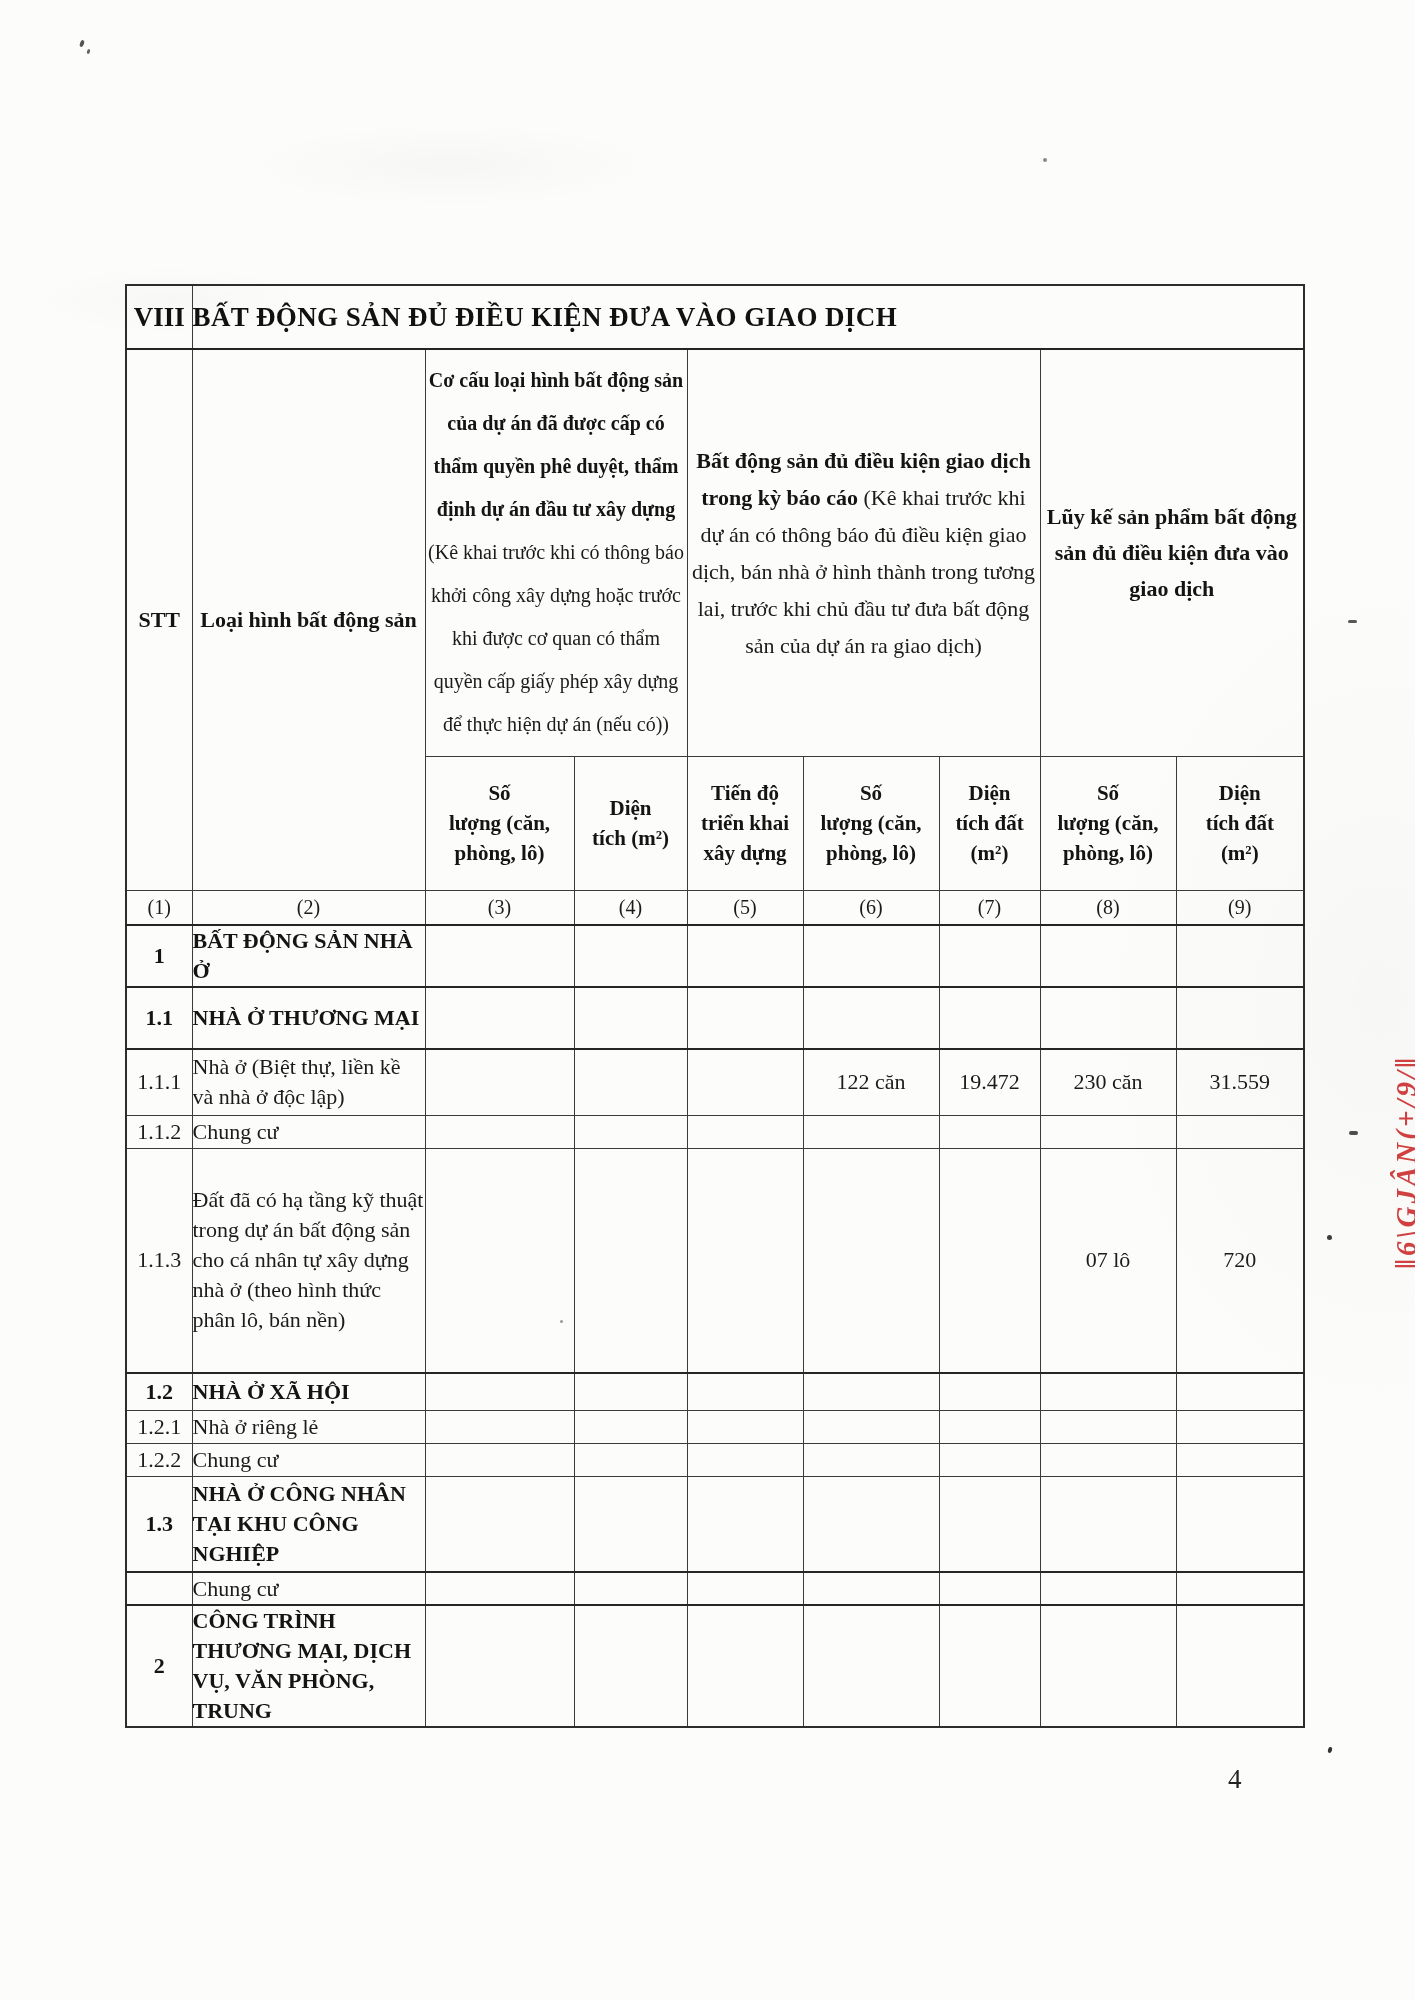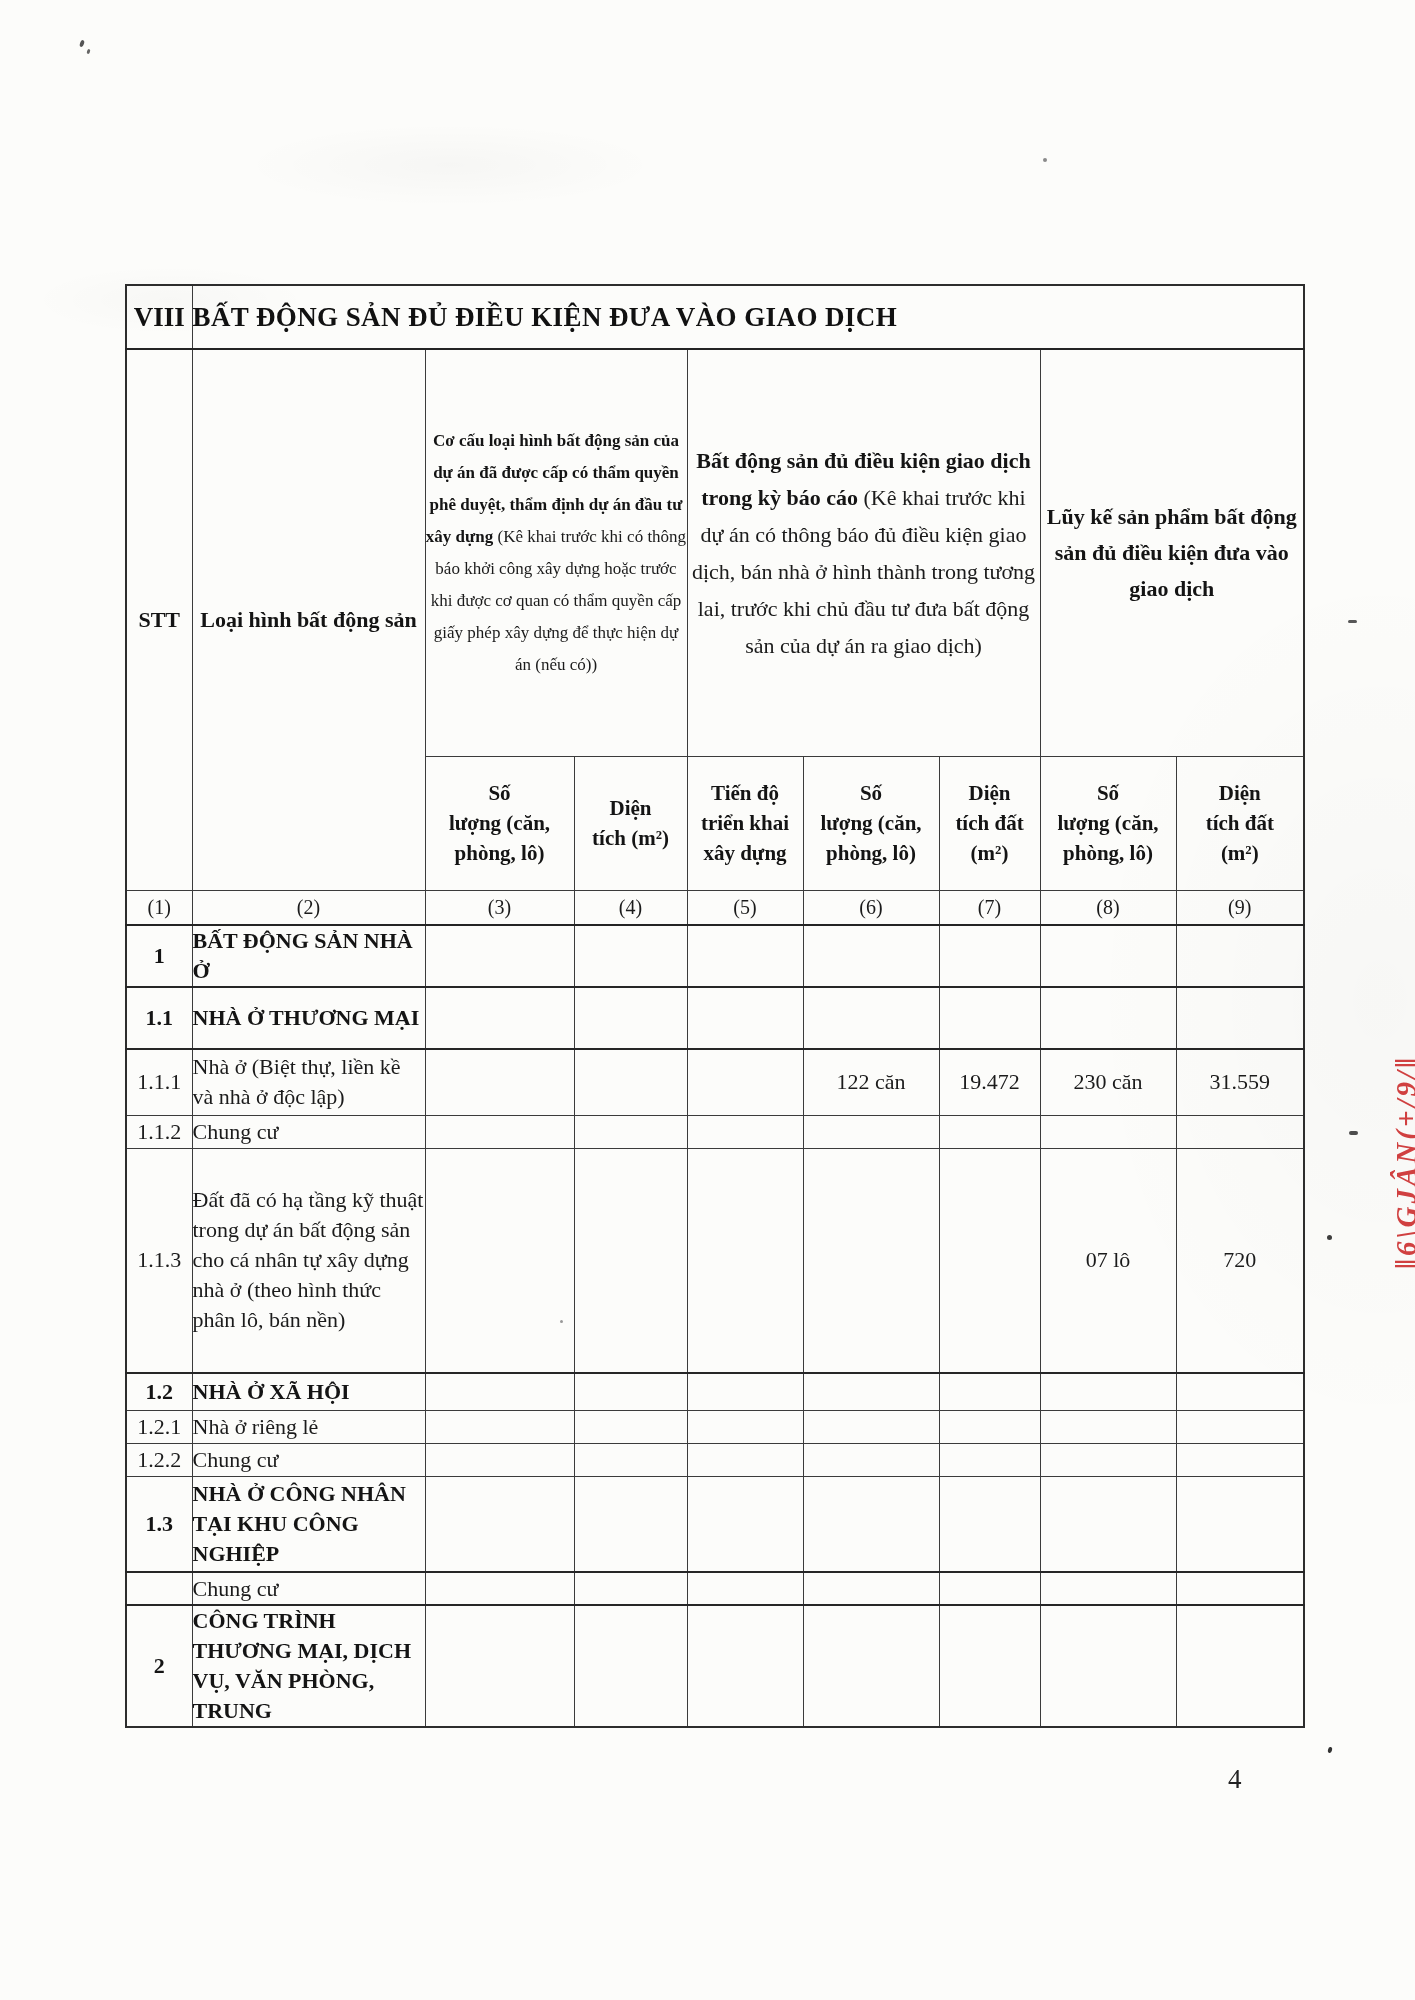--- a/index.html
+++ b/index.html
@@ -54,21 +54,21 @@
   tbody tr:nth-child(14) td{border-bottom-width:2.6px;border-bottom-color:#262626;}
 
   .c{text-align:center;}
   .hb{font-weight:bold;color:#141414;}
   .pre{white-space:pre-line;}
 
   td.section-no{vertical-align:bottom;text-align:center;font-weight:bold;font-size:27px;padding-bottom:5px;color:#111;}
   td.section-title{vertical-align:bottom;text-align:left;font-weight:bold;font-size:27px;padding:0 0 5px 5px;letter-spacing:0.4px;color:#111;margin-left:10px;}
 
   td.h-stt,td.h-type{font-size:22px;line-height:30px;}
-  td.g34{font-size:17px;line-height:32px;padding:2px 3px;margin-left:44px;}
+  td.g34{font-size:20px;line-height:43px;padding:2px 3px;margin-left:44px;}
   td.g57{font-size:22px;line-height:37px;padding:2px 6px;}
   td.g89{font-size:22px;line-height:36px;padding:2px 8px;}
   tr.r-subhead td{font-size:21px;line-height:30px;font-weight:bold;color:#141414;}
   tr.r-nums td{font-size:20px;line-height:22px;}
 
   td.stt-cell{font-size:22px;line-height:26px;text-align:center;}
   td.label-cell{font-size:22px;line-height:30px;text-align:left;padding:1px 2px 1px 5px;vertical-align:middle;}
   td.val-cell{font-size:22px;text-align:center;}
 
   .page-number{position:absolute;left:1228px;top:1764px;font-size:27px;color:#222;}

